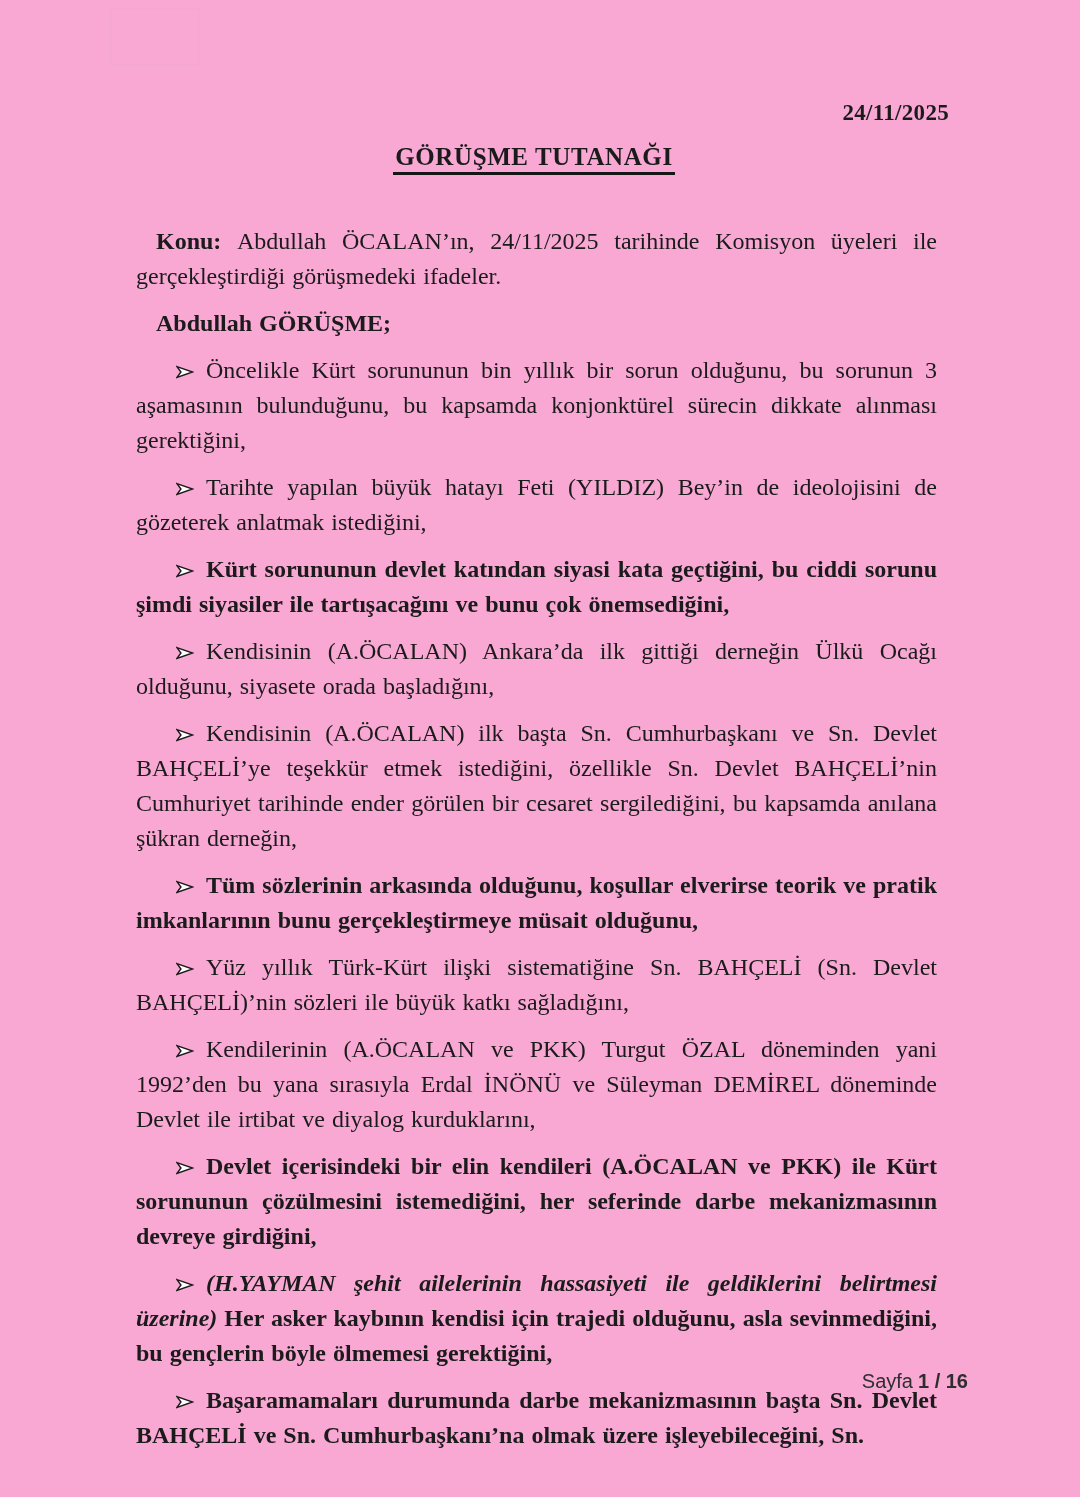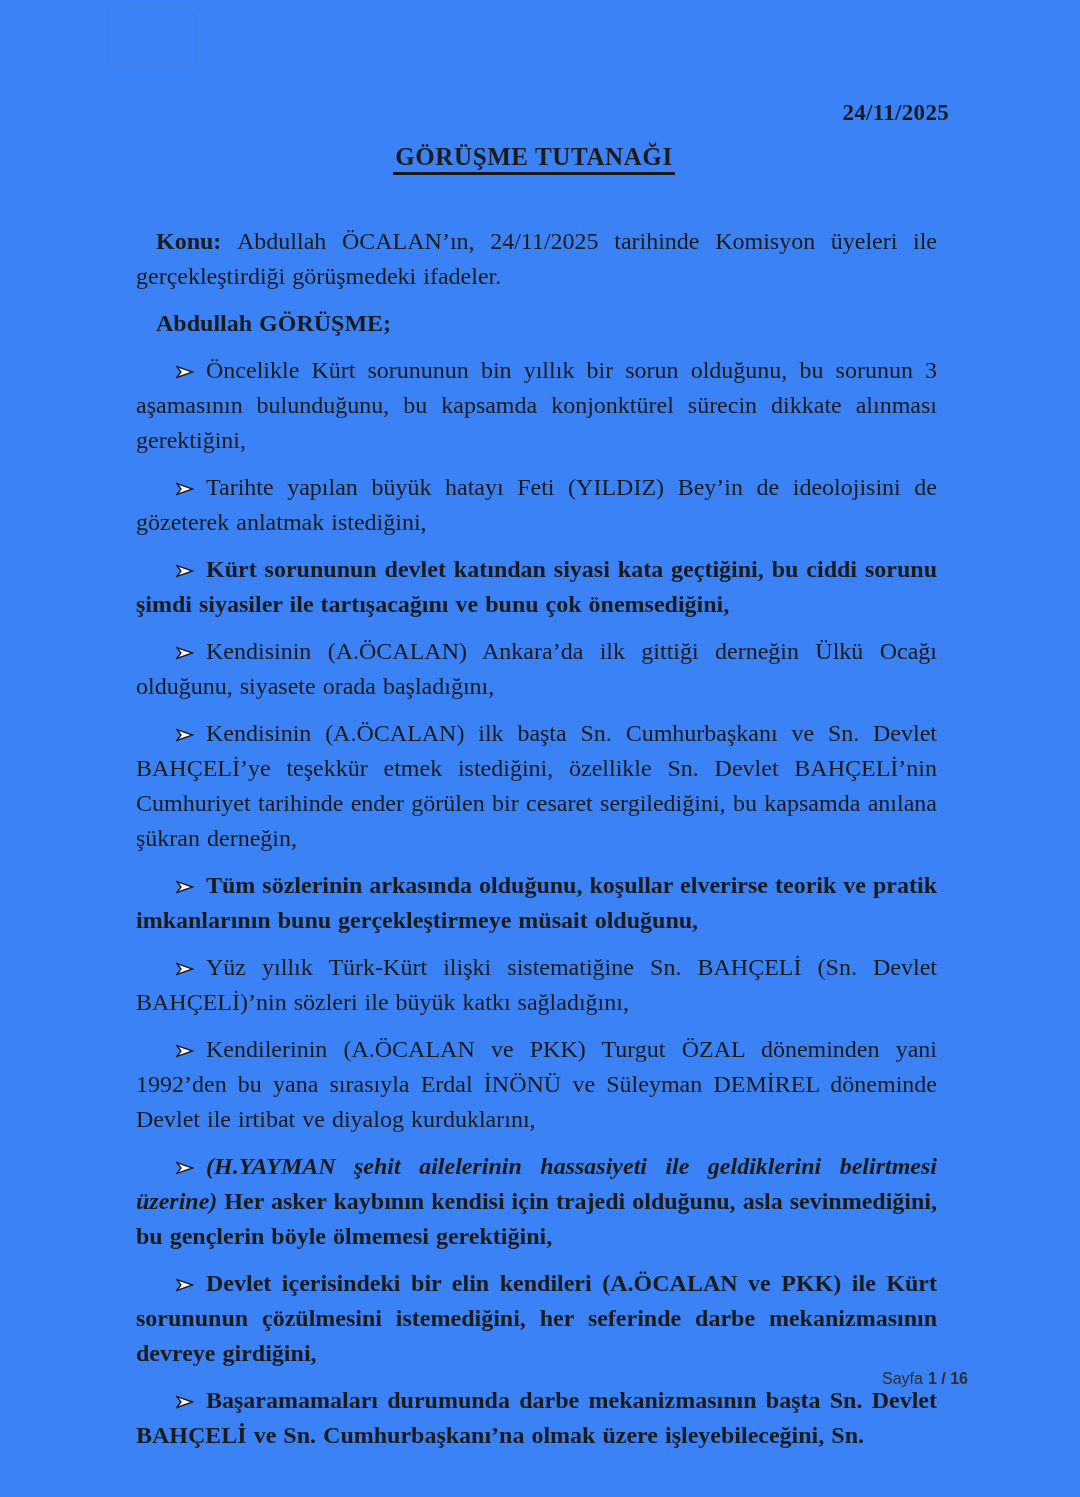--- a/index.html
+++ b/index.html
@@ -9,21 +9,21 @@
     height: 1497px;
     background: #fcfcfc;
     font-family: "Liberation Serif", serif;
     color: #1b1b1b;
     position: relative;
     overflow: hidden;
   }
   .page {
     position: absolute;
     inset: 0;
-    background: #3b82f6;
+    background: #f9a8d4;
   }
   
   .artifact {
     position: absolute;
     left: 110px; top: 8px;
     width: 90px; height: 58px;
     border: 2px solid #9a9a9a;
     opacity: 0.05;
     border-radius: 2px;
   }
@@ -73,21 +73,21 @@
   }
   .bullet-arrow svg {
     display: inline-block;
     vertical-align: -1px;
   }
   .footer {
     position: absolute;
     top: 1370px;
     right: 112px;
     font-family: "Liberation Sans", sans-serif;
-    font-size: 16px;
+    font-size: 20px;
     color: #2e2e2e;
   }
   .footer .num { font-weight: bold; margin-left: 5px; }
 </style>
 </head>
 <body>
 
 <div class="page">
   <div class="artifact"></div>
 
@@ -120,24 +120,24 @@
             <polygon points="1,1.5 18.5,7.5 1,13.5 5.5,7.5" fill="#ffffff" stroke="#1a1a1a" stroke-width="1.6" stroke-linejoin="miter"></polygon>
           </svg></span><span class="b">Tüm sözlerinin arkasında olduğunu, koşullar elverirse teorik ve pratik imkanlarının bunu gerçekleştirmeye müsait olduğunu,</span></p>
       <p class="para"><span class="bullet-arrow"><svg width="18" height="14" viewBox="0 0 20 15" aria-hidden="true">
             <polygon points="1,1.5 18.5,7.5 1,13.5 5.5,7.5" fill="#ffffff" stroke="#1a1a1a" stroke-width="1.6" stroke-linejoin="miter"></polygon>
           </svg></span><span>Yüz yıllık Türk-Kürt ilişki sistematiğine Sn. BAHÇELİ (Sn. Devlet BAHÇELİ)’nin sözleri ile büyük katkı sağladığını,</span></p>
       <p class="para"><span class="bullet-arrow"><svg width="18" height="14" viewBox="0 0 20 15" aria-hidden="true">
             <polygon points="1,1.5 18.5,7.5 1,13.5 5.5,7.5" fill="#ffffff" stroke="#1a1a1a" stroke-width="1.6" stroke-linejoin="miter"></polygon>
           </svg></span><span>Kendilerinin (A.ÖCALAN ve PKK) Turgut ÖZAL döneminden yani 1992’den bu yana sırasıyla Erdal İNÖNÜ ve Süleyman DEMİREL döneminde Devlet ile irtibat ve diyalog kurduklarını,</span></p>
       <p class="para"><span class="bullet-arrow"><svg width="18" height="14" viewBox="0 0 20 15" aria-hidden="true">
             <polygon points="1,1.5 18.5,7.5 1,13.5 5.5,7.5" fill="#ffffff" stroke="#1a1a1a" stroke-width="1.6" stroke-linejoin="miter"></polygon>
-          </svg></span><span class="b i">(H.YAYMAN şehit ailelerinin hassasiyeti ile geldiklerini belirtmesi üzerine)</span><span class="b"> Her asker kaybının kendisi için trajedi olduğunu, asla sevinmediğini, bu gençlerin böyle ölmemesi gerektiğini,</span></p>
+          </svg></span><span class="b">Devlet içerisindeki bir elin kendileri (A.ÖCALAN ve PKK) ile Kürt sorununun çözülmesini istemediğini, her seferinde darbe mekanizmasının devreye girdiğini,</span></p>
       <p class="para"><span class="bullet-arrow"><svg width="18" height="14" viewBox="0 0 20 15" aria-hidden="true">
             <polygon points="1,1.5 18.5,7.5 1,13.5 5.5,7.5" fill="#ffffff" stroke="#1a1a1a" stroke-width="1.6" stroke-linejoin="miter"></polygon>
-          </svg></span><span class="b">Devlet içerisindeki bir elin kendileri (A.ÖCALAN ve PKK) ile Kürt sorununun çözülmesini istemediğini, her seferinde darbe mekanizmasının devreye girdiğini,</span></p>
+          </svg></span><span class="b i">(H.YAYMAN şehit ailelerinin hassasiyeti ile geldiklerini belirtmesi üzerine)</span><span class="b"> Her asker kaybının kendisi için trajedi olduğunu, asla sevinmediğini, bu gençlerin böyle ölmemesi gerektiğini,</span></p>
       <p class="para"><span class="bullet-arrow"><svg width="18" height="14" viewBox="0 0 20 15" aria-hidden="true">
             <polygon points="1,1.5 18.5,7.5 1,13.5 5.5,7.5" fill="#ffffff" stroke="#1a1a1a" stroke-width="1.6" stroke-linejoin="miter"></polygon>
           </svg></span><span class="b">Başaramamaları durumunda darbe mekanizmasının başta Sn. Devlet BAHÇELİ ve Sn. Cumhurbaşkanı’na olmak üzere işleyebileceğini, Sn.</span></p>
     </div>
 
   <div class="footer">
     <span>Sayfa</span><span class="num">1 / 16</span>
   </div>
 </div>
 

